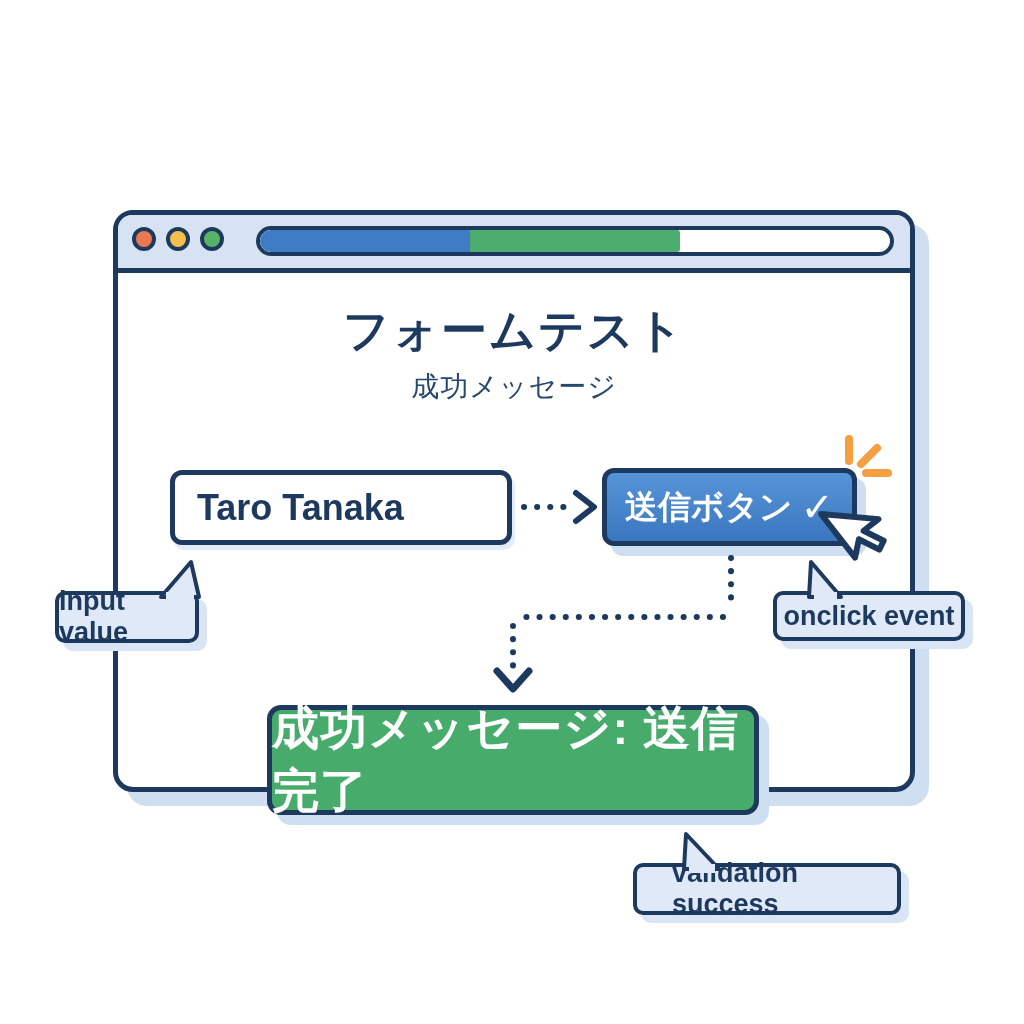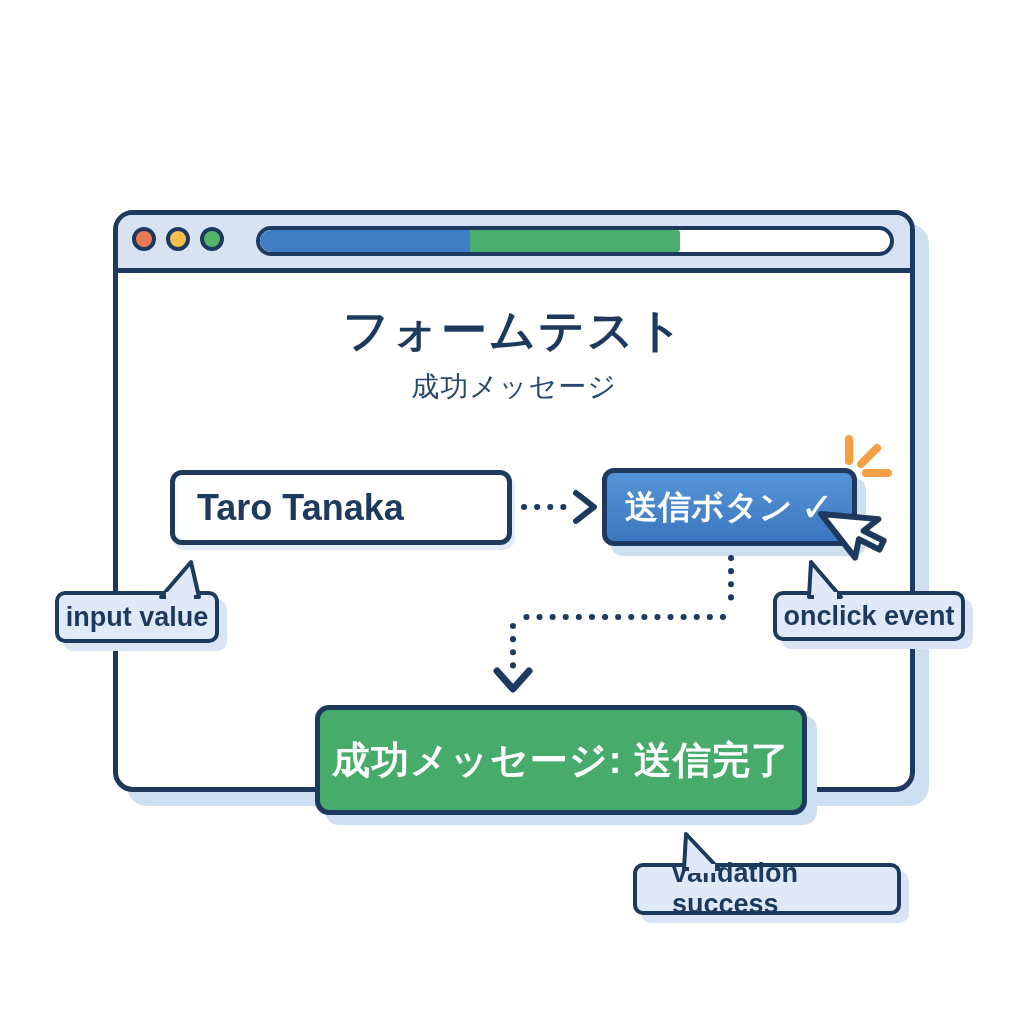--- a/index.html
+++ b/index.html
@@ -64,33 +64,32 @@
     color: #ffffff; font-size: 33px; font-weight: bold;
     box-shadow: 9px 10px 0 #cfdff2;
   }
   .check-glyph { font-size: 40px; font-weight: bold; line-height: 1; }
 
   
   .success-box {
     position: absolute; left: 267px; top: 705px; width: 492px; height: 110px;
     background: #47ab6b; border: 5px solid #1d3a5e; border-radius: 14px;
     display: flex; align-items: center; justify-content: center;
-    color: #ffffff; font-size: 38px; font-weight: bold; letter-spacing: 1px;
+    color: #ffffff; font-size: 47px; font-weight: bold; letter-spacing: 1px;
     box-shadow: 10px 10px 0 #cfdff2;
-    margin-left: 48px;
   }
 
   
   .callout {
     position: absolute; background: #dfe9f7; border: 4px solid #1d3a5e;
     border-radius: 10px; display: flex; align-items: center; justify-content: center;
     color: #1d3a5e; font-size: 27px; font-weight: bold;
     box-shadow: 8px 8px 0 #d9e5f5;
   }
-  .callout-input      { left: 55px;  top: 591px; width: 164px; height: 52px; }
+  .callout-input      { left: 55px;  top: 591px; width: 144px; height: 52px; }
   .callout-onclick    { left: 773px; top: 591px; width: 192px; height: 50px; }
   .callout-validation { left: 633px; top: 863px; width: 268px; height: 52px; padding-left: 35px; }
 
   
   .overlay {
     position: absolute; left: 0; top: 0; width: 1024px; height: 1024px;
     pointer-events: none;
   }
 </style>
 </head>

